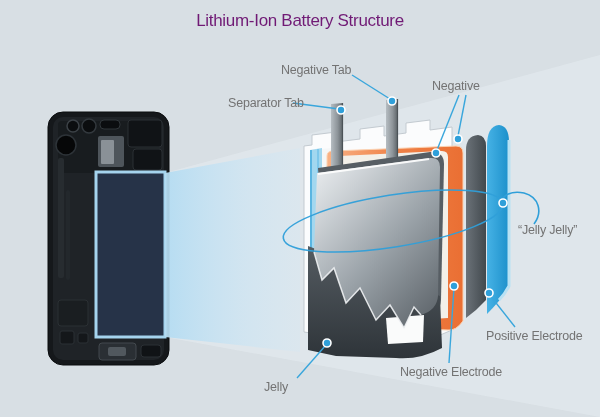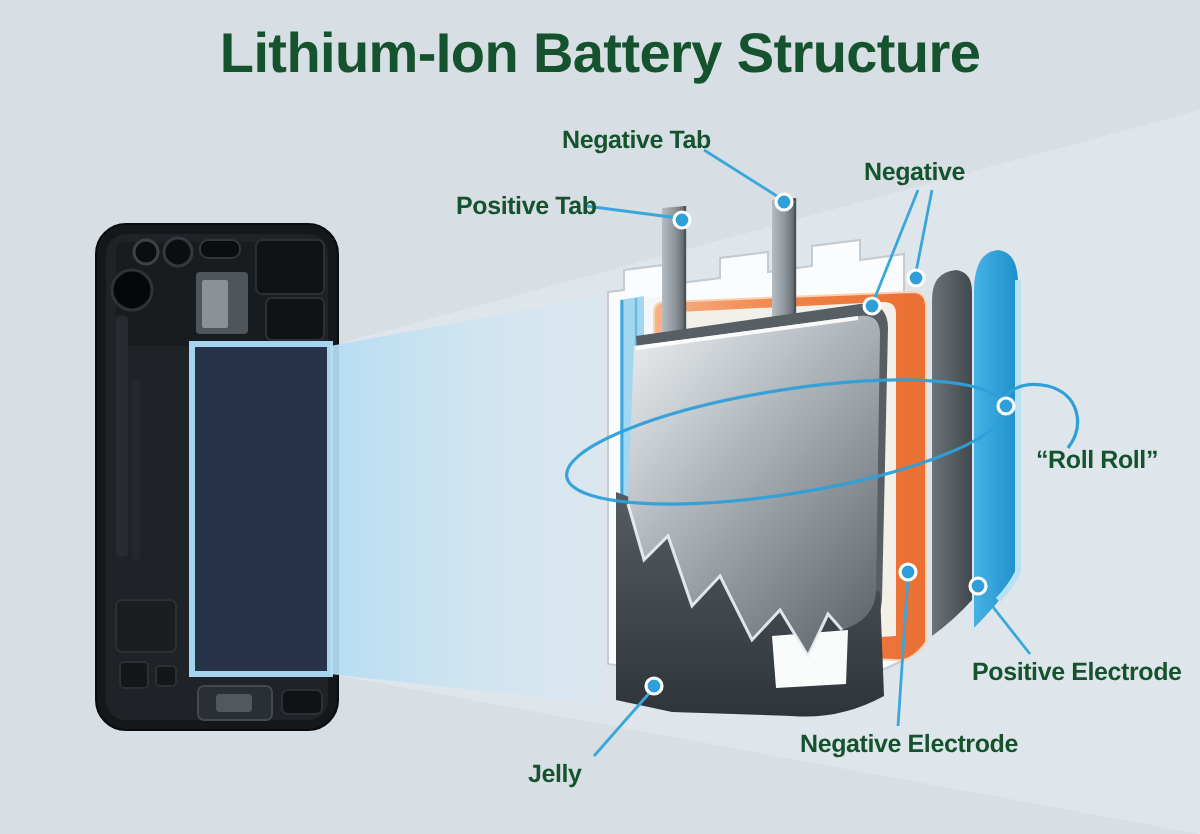--- a/index.html
+++ b/index.html
@@ -7,27 +7,27 @@
     position:relative;
     width:600px;height:417px;
     background:#d8dfe4;
     overflow:hidden;
     font-family:"Liberation Sans", sans-serif;
   }
   .art{position:absolute;left:0;top:0;}
   .title{
     position:absolute;left:0;top:11px;width:600px;
     text-align:center;
-    font-size:28px;font-weight:bold;letter-spacing:-0.3px;
-    color:#14532d;
+    font-size:17px;font-weight:normal;letter-spacing:-0.3px;
+    color:#701a75;
   }
   .lbl{
     position:absolute;
-    font-size:12.5px;font-weight:bold;letter-spacing:-0.2px;
-    color:#14532d;white-space:nowrap;
+    font-size:12.5px;font-weight:normal;letter-spacing:-0.2px;
+    color:#737373;white-space:nowrap;
   }
 </style>
 </head>
 <body>
 
 <div class="canvas">
 
 <svg class="art" width="600" height="417" viewBox="0 0 600 417">
   <defs>
     <linearGradient id="beamGrad" x1="0" y1="0" x2="1" y2="0">
@@ -158,19 +158,19 @@
     <circle cx="458" cy="139" r="4"></circle>
     <circle cx="503" cy="203" r="4"></circle>
     <circle cx="489" cy="293" r="4"></circle>
     <circle cx="454" cy="286" r="4"></circle>
     <circle cx="327" cy="343" r="4"></circle>
   </g>
 </svg>
 
   <div class="title">Lithium-Ion Battery Structure</div>
   <div class="lbl" style="left:281px;top:63px">Negative Tab</div>
-  <div class="lbl" style="left:228px;top:96px">Positive Tab</div>
+  <div class="lbl" style="left:228px;top:96px">Separator Tab</div>
   <div class="lbl" style="left:432px;top:79px">Negative</div>
-  <div class="lbl" style="left:518px;top:223px">“Roll Roll”</div>
+  <div class="lbl" style="left:518px;top:223px">“Jelly Jelly”</div>
   <div class="lbl" style="left:400px;top:365px">Negative Electrode</div>
   <div class="lbl" style="left:486px;top:329px">Positive Electrode</div>
   <div class="lbl" style="left:264px;top:380px">Jelly</div>
 </div>
 
 </body></html>

